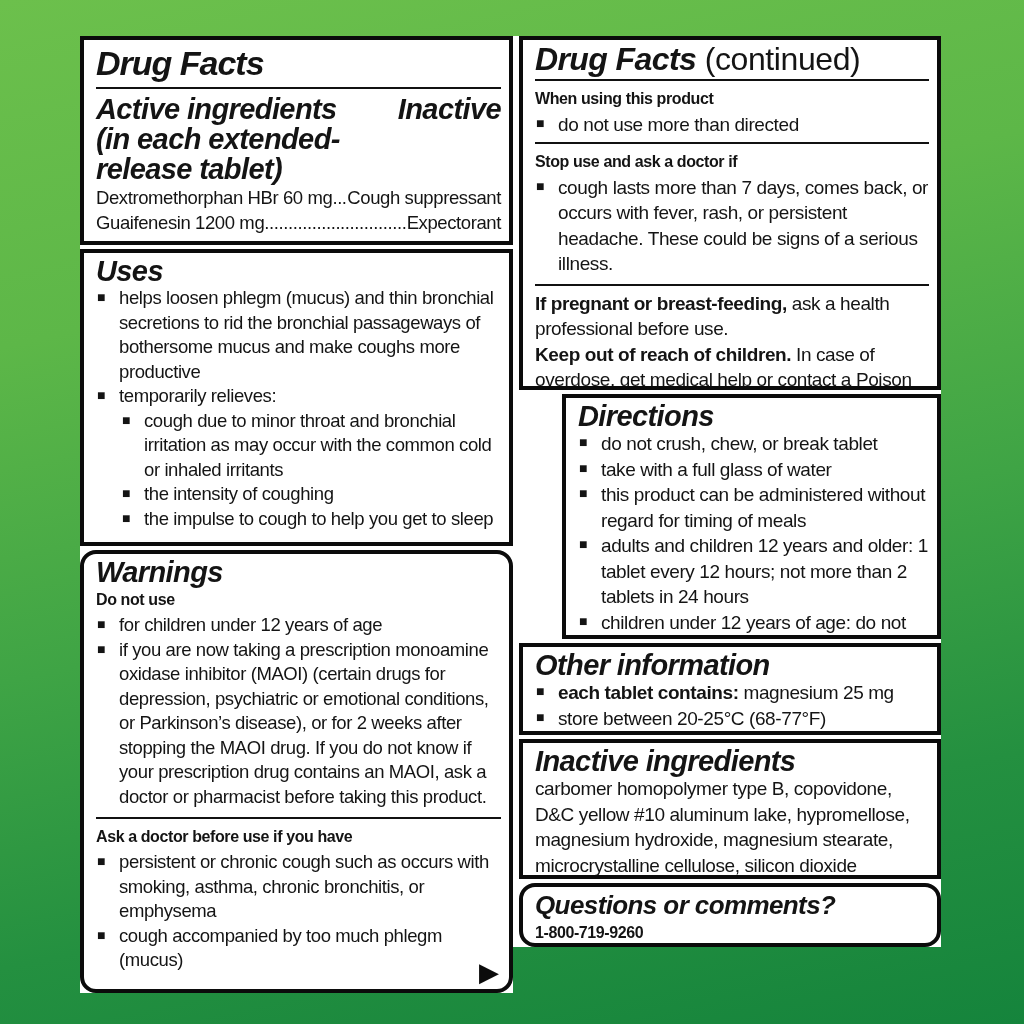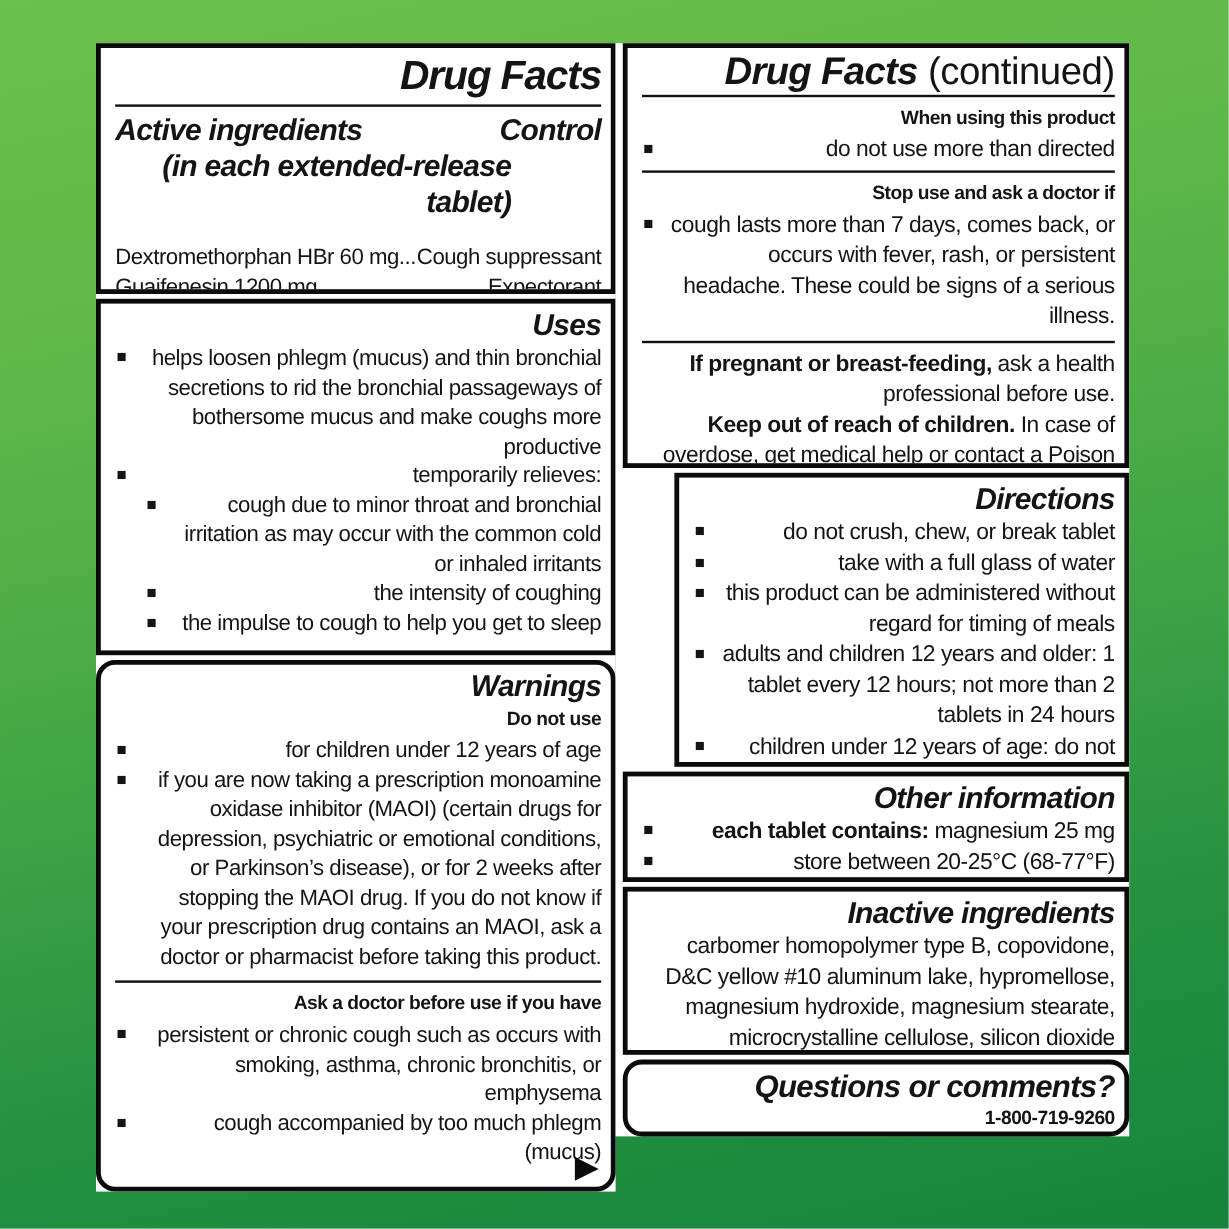--- a/index.html
+++ b/index.html
@@ -5,75 +5,74 @@
   * { margin:0; padding:0; box-sizing:border-box; }
   html,body { width:1024px; height:1024px; }
   body {
     font-family: "Liberation Sans", "DejaVu Sans", sans-serif;
     color:#141414;
     overflow:hidden;
   }
   .page {
     position:relative; width:1024px; height:1024px;
     background: linear-gradient(168deg, #6cc04c 0%, #5db748 28%, #3fa445 55%, #249040 78%, #15843c 100%);
-    text-align: right;
   }
   .col {
     position:absolute; top:36px;
     display:flex; flex-direction:column; row-gap:4px;
     background:#ffffff;
   }
   .col-left  { left:80px;  width:433px; height:957px; }
   .col-right { left:513px; width:428px; height:911px; padding-left:6px; }
   .box {
     background:#ffffff; border:4px solid #0b0b0b;
     padding:3px 8px 2px 12px; overflow:hidden; position:relative;
     flex:0 0 auto;
   }
   .grow { flex:1 1 auto;border-radius:16px; }
 
   
   .df-title { font-size:34px; line-height:40px; font-weight:bold; font-style:italic; letter-spacing:-1px; }
   .df-title-sm { font-size:32px; line-height:32px; font-weight:bold; font-style:italic; letter-spacing:-0.6px; }
   .title-suffix { font-weight:normal; font-style:normal; letter-spacing:-0.4px; }
-  .h-it { font-size:25px; line-height:30px; font-weight:bold; font-style:italic; letter-spacing:-0.6px; }
+  .h-it { font-size:29px; line-height:30px; font-weight:bold; font-style:italic; letter-spacing:-0.6px; }
   .subhead { font-size:16px; line-height:26px; font-weight:bold; letter-spacing:-0.4px; }
   .body-l { font-size:18.5px; line-height:24.5px; letter-spacing:-0.4px; }
   .body-r { font-size:19px;  line-height:25.5px; letter-spacing:-0.4px; }
   .bold { font-weight:bold; }
 
   .rule { border:none; border-top:2px solid #111; margin:4px 0 5px 0; }
 
   .bullet { position:relative; padding-left:23px; }
   .bullet::before { content:"■"; position:absolute; left:1px; top:-1px; font-size:14px; }
   .bullet.sub { margin-left:25px; }
 
   .ai-head { display:flex; justify-content:space-between; margin-top:2px; }
   .dotrow { display:flex; white-space:nowrap; }
   .dotrow .dots { flex:1 1 auto; overflow:hidden; min-width:8px; }
 
   .arrow {
     position:absolute; right:10px; bottom:4px;
     font-size:26px; line-height:26px; color:#0b0b0b;
   }
-  .mt2 { margin-top:18px; }
+  .mt2 { margin-top:2px; }
 </style>
 </head>
 <body>
 
 <div class="page">
 
   <div class="col col-left">
 
     <section class="box" style="flex-basis:209px;">
       <h1 class="df-title">Drug Facts</h1>
       <hr class="rule">
       <div class="ai-head">
         <span class="h-it">Active ingredients</span>
-        <span class="h-it">Control</span>
+        <span class="h-it">Inactive</span>
       </div>
       <div class="h-it" style="max-width:330px;">(in each extended-release tablet)</div>
       <div class="dotrow body-l mt2">
         <span>Dextromethorphan HBr 60 mg</span>
         <span class="dots">................................................................</span>
         <span>Cough suppressant</span>
       </div>
       <div class="dotrow body-l">
         <span>Guaifenesin 1200 mg</span>
         <span class="dots">................................................................</span>

